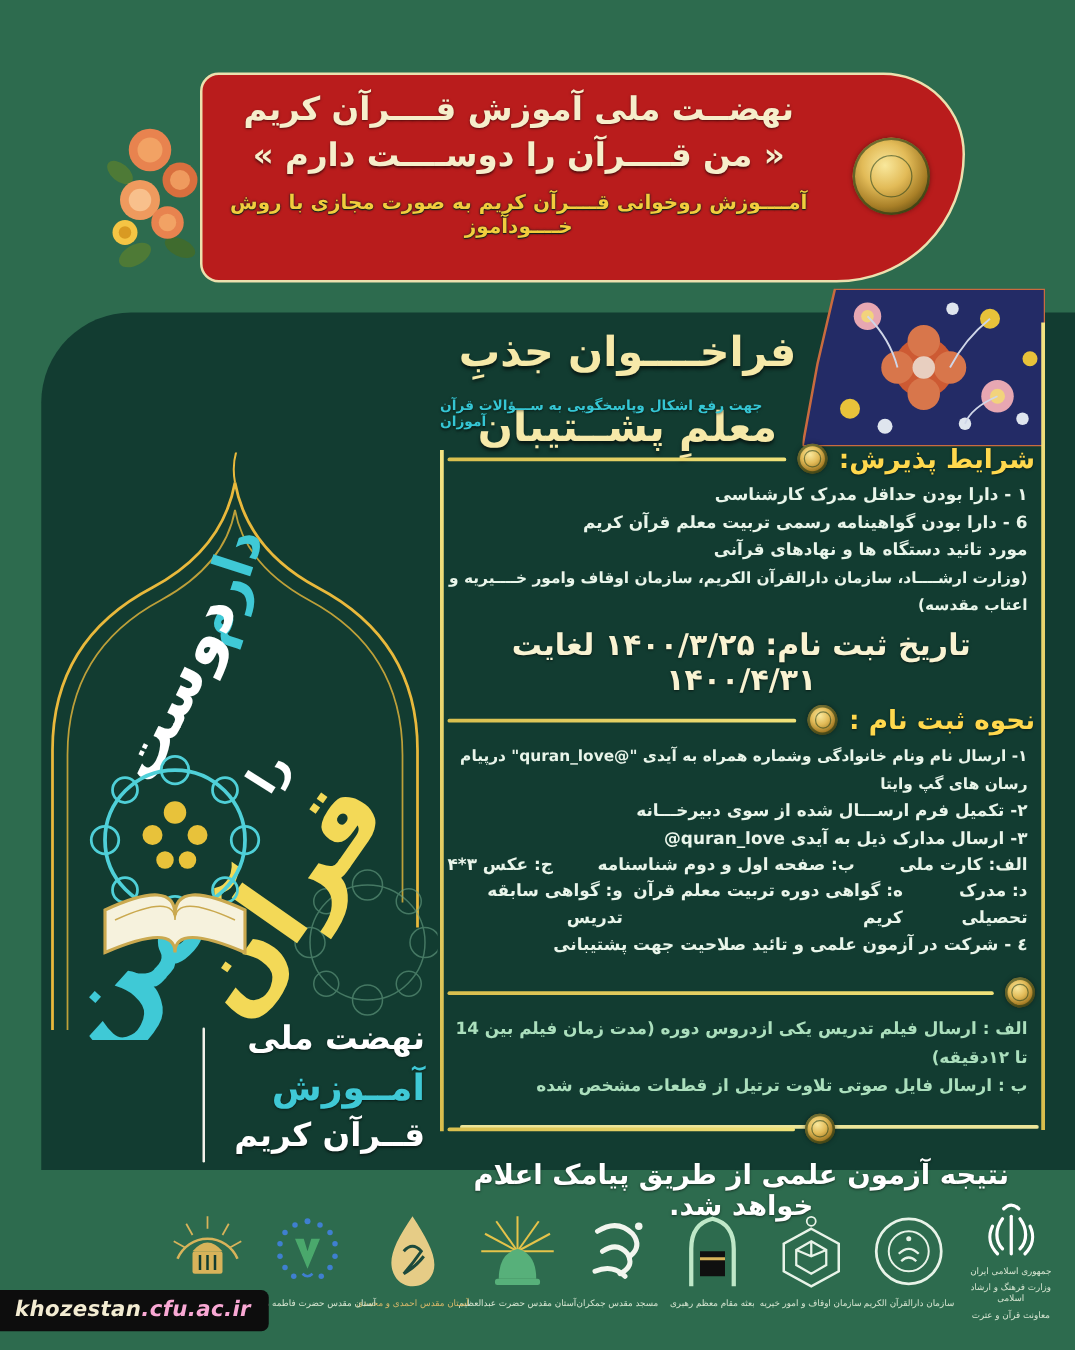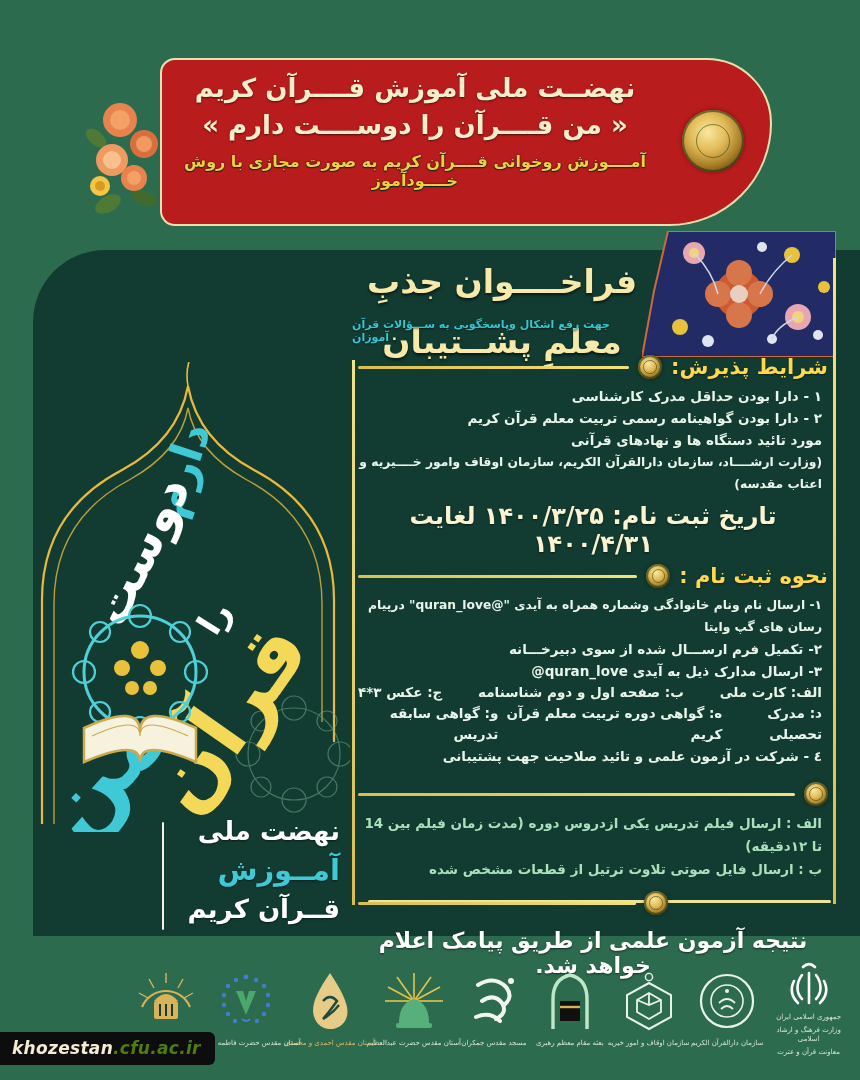--- a/index.html
+++ b/index.html
@@ -104,21 +104,21 @@
   .logo-caption{font-size:7px;line-height:9px;color:#d8e6d2;text-align:center;white-space:nowrap;}
   .logo-caption.gold{color:#d9b96a;}
   .logo-caption.multi{white-space:normal;}
   
   .watermark{
     position:absolute;left:0;top:1032px;background:#0d0d0d;border-radius:0 6px 6px 0;
     padding:6px 14px 7px 12px;direction:ltr;font-style:italic;font-weight:bold;
     font-size:17px;letter-spacing:.3px;
   }
   .watermark .wm-prefix{color:#f3ecd2;}
-  .watermark .wm-suffix{color:#4d7c0f;}
+  .watermark .wm-suffix{color:#f9a8d4;}
 </style>
 </head>
 <body>
 
 <div class="poster">
 
   <div class="main-panel"></div>
 
   <div class="header-box">
     <div class="hb-text">
@@ -180,21 +180,21 @@
 
   <div class="content">
 
     <div class="sec-head">
       <span class="sec-title">شرایط پذیرش:</span>
       <span class="medallion small"></span>
       <span class="hline"></span>
     </div>
     <div class="items">
       <div class="item">۱ - دارا بودن حداقل مدرک کارشناسی</div>
-      <div class="item">۲ - دارا بودن گواهینامه رسمی تربیت معلم قرآن کریم</div>
+      <div class="item">6 - دارا بودن گواهینامه رسمی تربیت معلم قرآن کریم</div>
       <div class="item">مورد تائید دستگاه ها و نهادهای قرآنی</div>
       <div class="item small">(وزارت ارشــــاد، سازمان دارالقرآن الکریم، سازمان اوقاف وامور خــــیریه و اعتاب مقدسه)</div>
     </div>
 
     <div class="date-line">تاریخ ثبت نام: ۱۴۰۰/۳/۲۵ لغایت ۱۴۰۰/۴/۳۱</div>
 
     <div class="sec-head">
       <span class="sec-title">نحوه ثبت نام :</span>
       <span class="medallion small"></span>
       <span class="hline"></span>

